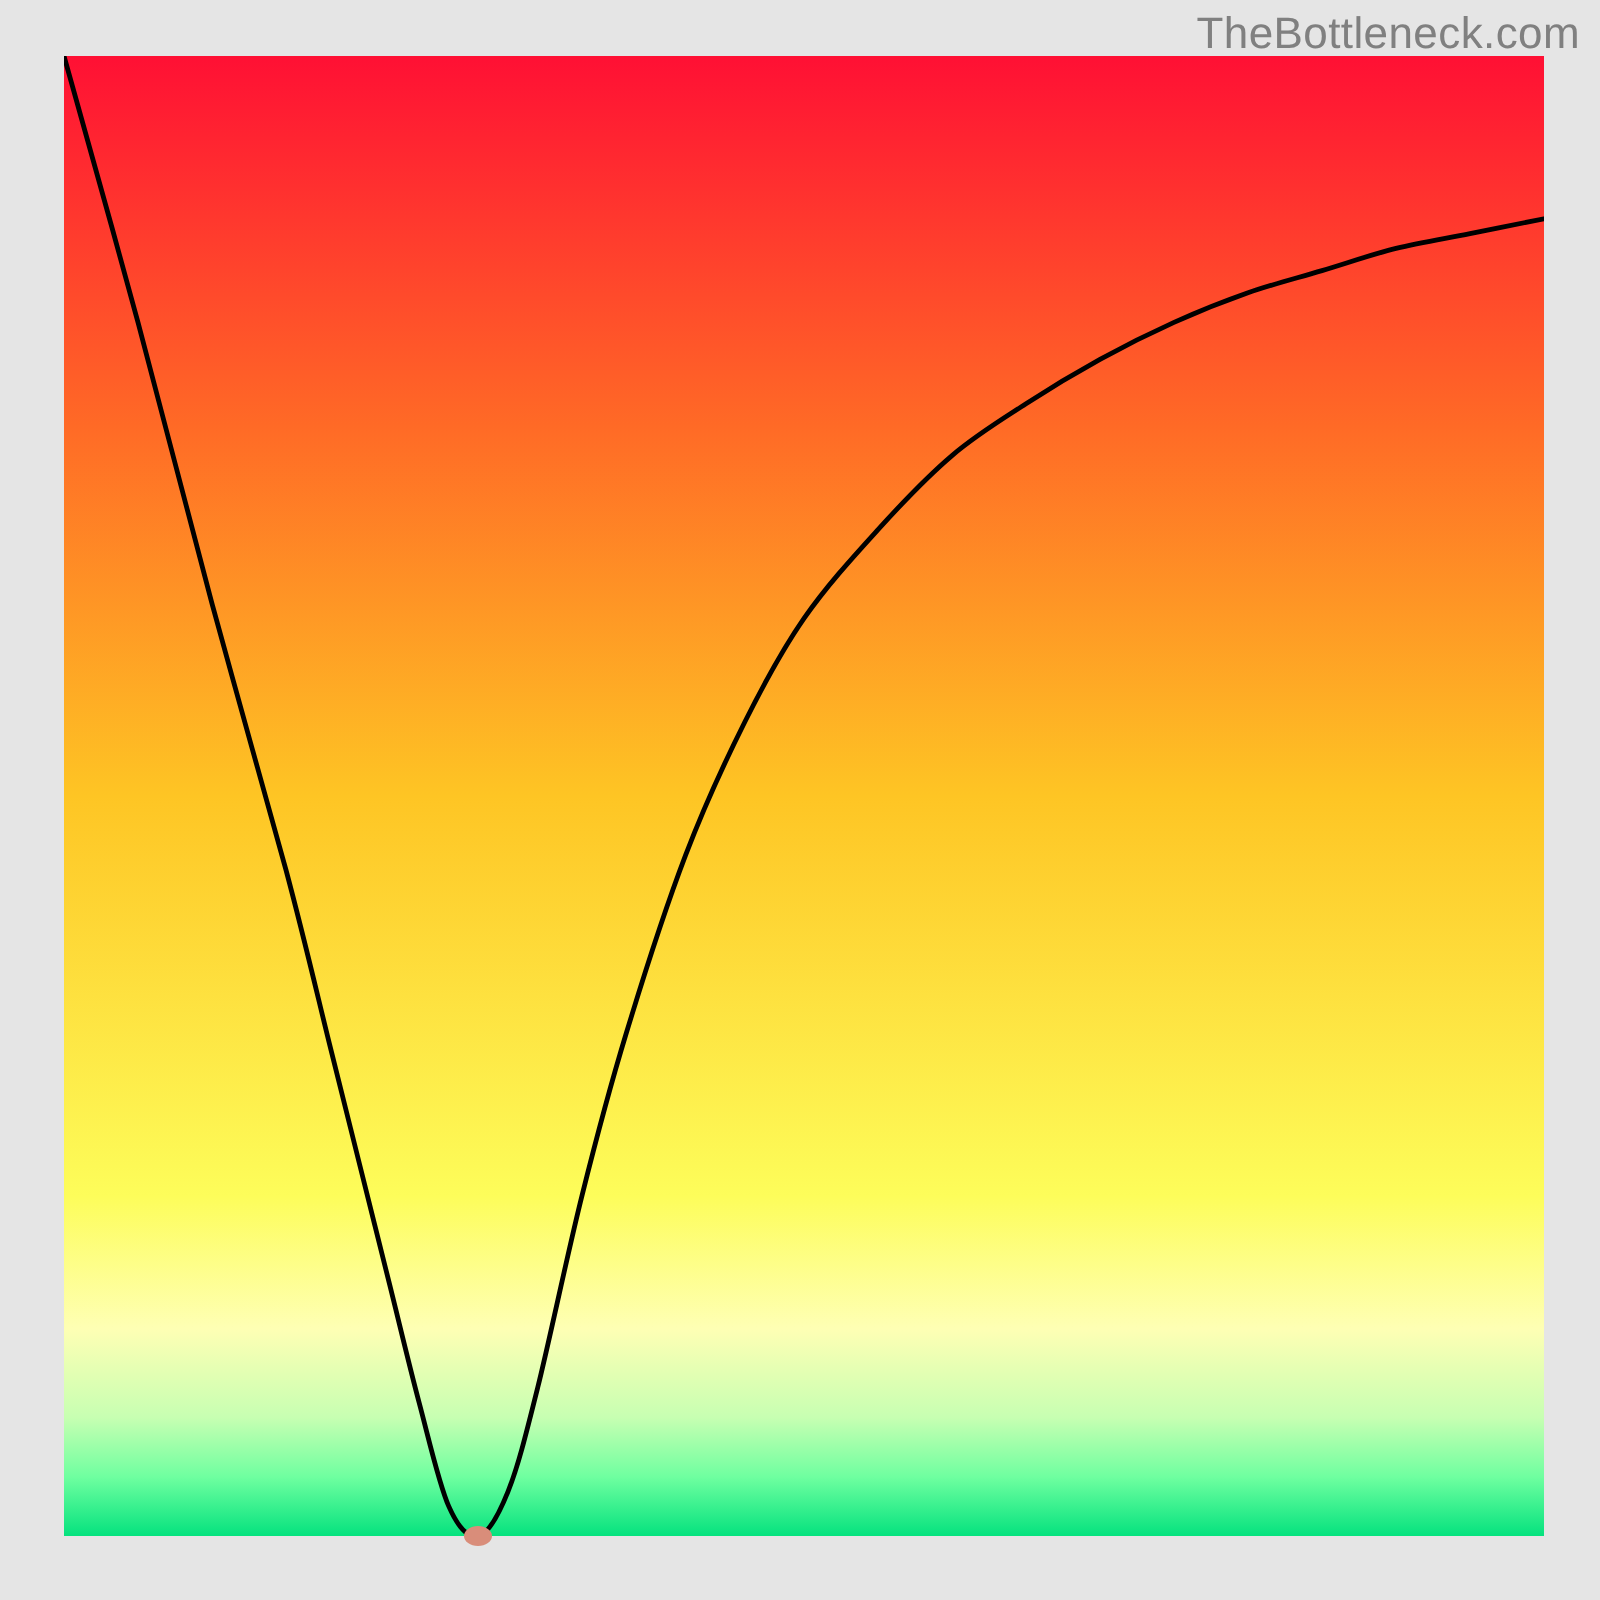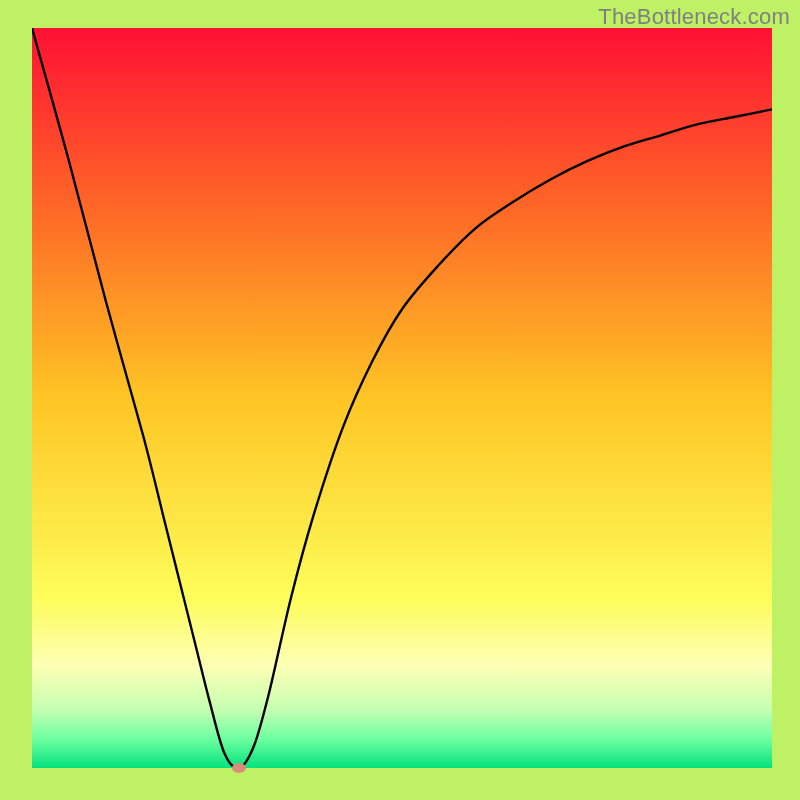--- a/index.html
+++ b/index.html
@@ -7,21 +7,21 @@
     padding: 0;
     width: 800px;
     height: 800px;
     background: #fff;
     overflow: hidden;
   }
   .chart-container {
     position: relative;
     width: 800px;
     height: 800px;
-    background: #bef264;
+    background: #e5e5e5;
   }
   .watermark {
     position: absolute;
     top: 4px;
     right: 10px;
     color: #808080;
     font-family: Arial, Helvetica, sans-serif;
     font-size: 22px;
     font-weight: 400;
     letter-spacing: 0.2px;

